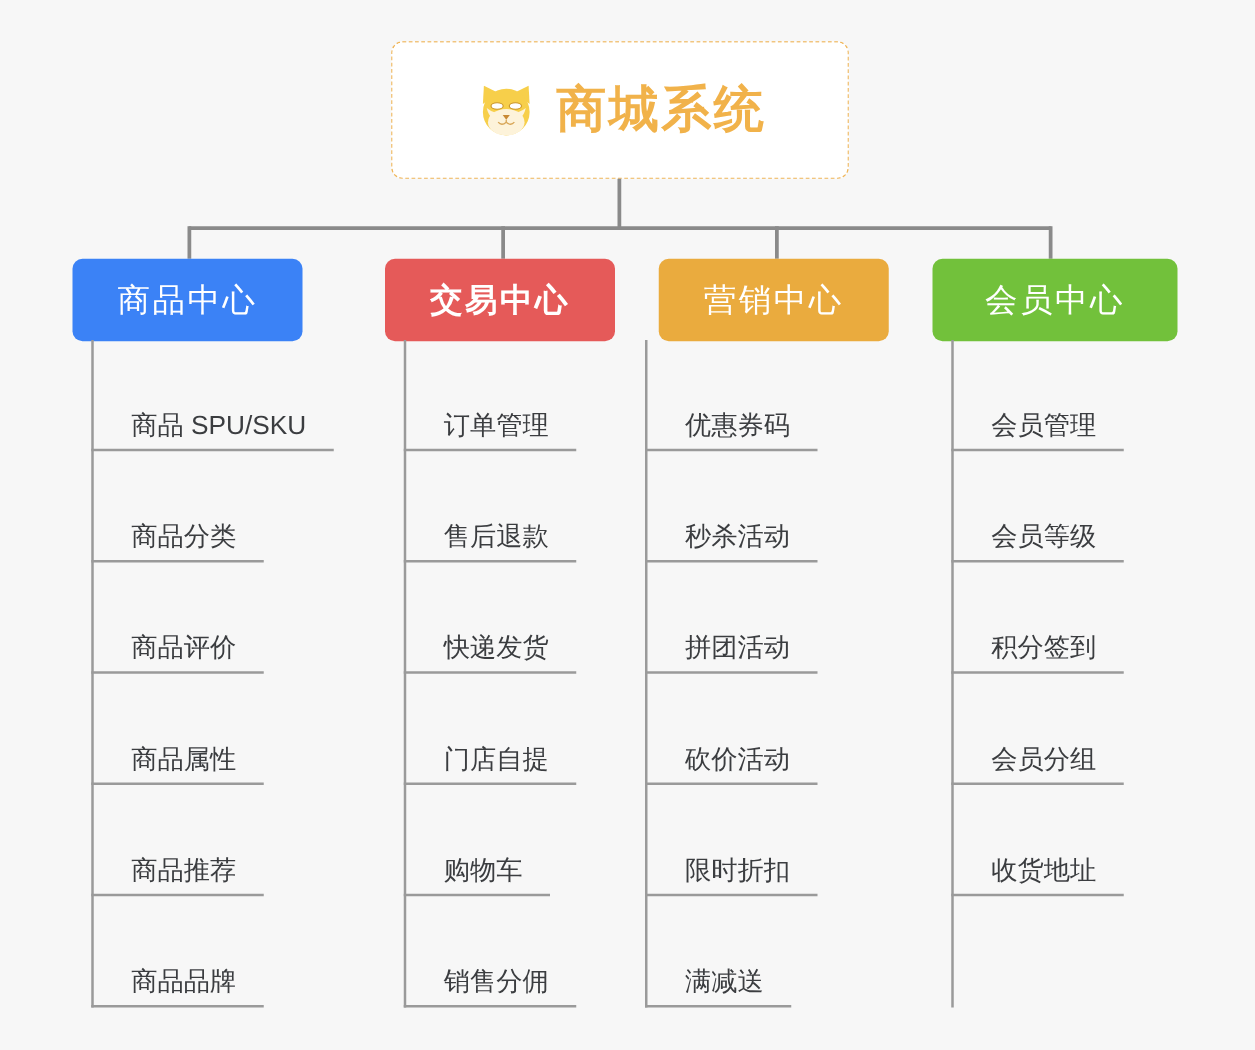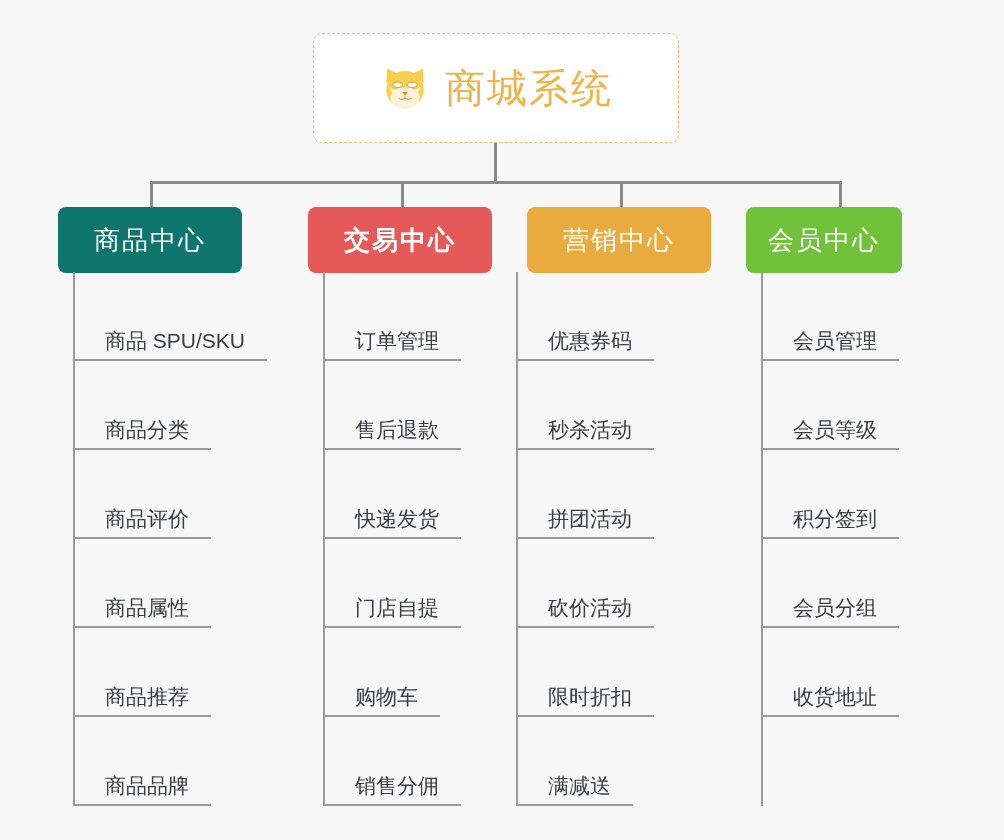--- a/index.html
+++ b/index.html
@@ -118,42 +118,42 @@
         <ellipse cx="23" cy="28" rx="6" ry="3.2" fill="none" stroke="#c9952a" stroke-width="1.1"></ellipse>
         <ellipse cx="41" cy="28" rx="6" ry="3.2" fill="none" stroke="#c9952a" stroke-width="1.1"></ellipse>
 
         <path d="M28.5 37 L35.5 37 L32 41.5 Z" fill="#c98a35"></path>
 
         <path d="M32 41.5 L32 44" stroke="#d8a657" stroke-width="1.3" fill="none"></path>
         <path d="M32 44 q-4.5 4 -8 0" stroke="#d8a657" stroke-width="1.3" fill="none"></path>
         <path d="M32 44 q4.5 4 8 0" stroke="#d8a657" stroke-width="1.3" fill="none"></path>
       </svg>
     </span>
-    <span class="root-title" style="color: rgb(241, 178, 74);">商城系统</span>
+    <span class="root-title" style="color: rgb(241, 178, 74); font-weight: bold;">商城系统</span>
   </div>
 
   <div class="conn v-line" style="left: 494px; top: 143px; height: 40px; background: rgb(138, 138, 138);"></div>
 
   <div class="conn h-line" style="left: 151px; top: 181px; width: 690px; background: rgb(138, 138, 138);"></div>
 
   <div class="conn v-line" style="left: 150px; top: 181px; height: 26px; background: rgb(138, 138, 138);"></div>
   <div class="conn v-line" style="left: 401px; top: 181px; height: 26px; background: rgb(138, 138, 138);"></div>
   <div class="conn v-line" style="left: 620px; top: 181px; height: 26px; background: rgb(138, 138, 138);"></div>
   <div class="conn v-line" style="left: 839px; top: 181px; height: 26px; background: rgb(138, 138, 138);"></div>
 
-  <div class="cat-header" style="left: 58px; top: 207px; width: 184px; background: #0f766e;">
+  <div class="cat-header" style="left: 58px; top: 207px; width: 184px; background: #3b82f6;">
     <span>商品中心</span>
   </div>
   <div class="cat-header" style="left: 308px; top: 207px; width: 184px; background: rgb(229, 90, 89); font-weight: bold;">
     <span>交易中心</span>
   </div>
   <div class="cat-header" style="left: 527px; top: 207px; width: 184px; background: rgb(234, 171, 62);">
     <span>营销中心</span>
   </div>
-  <div class="cat-header" style="left: 746px; top: 207px; width: 156px; background: rgb(114, 193, 59);">
+  <div class="cat-header" style="left: 746px; top: 207px; width: 196px; background: rgb(114, 193, 59);">
     <span>会员中心</span>
   </div>
 
   <div class="column" style="left:73px;">
     <div class="col-spine" style="height:534px;"></div>
     <div class="item">
         <span class="item-label">商品 SPU/SKU</span>
       </div>
     <div class="item">
         <span class="item-label">商品分类</span>

